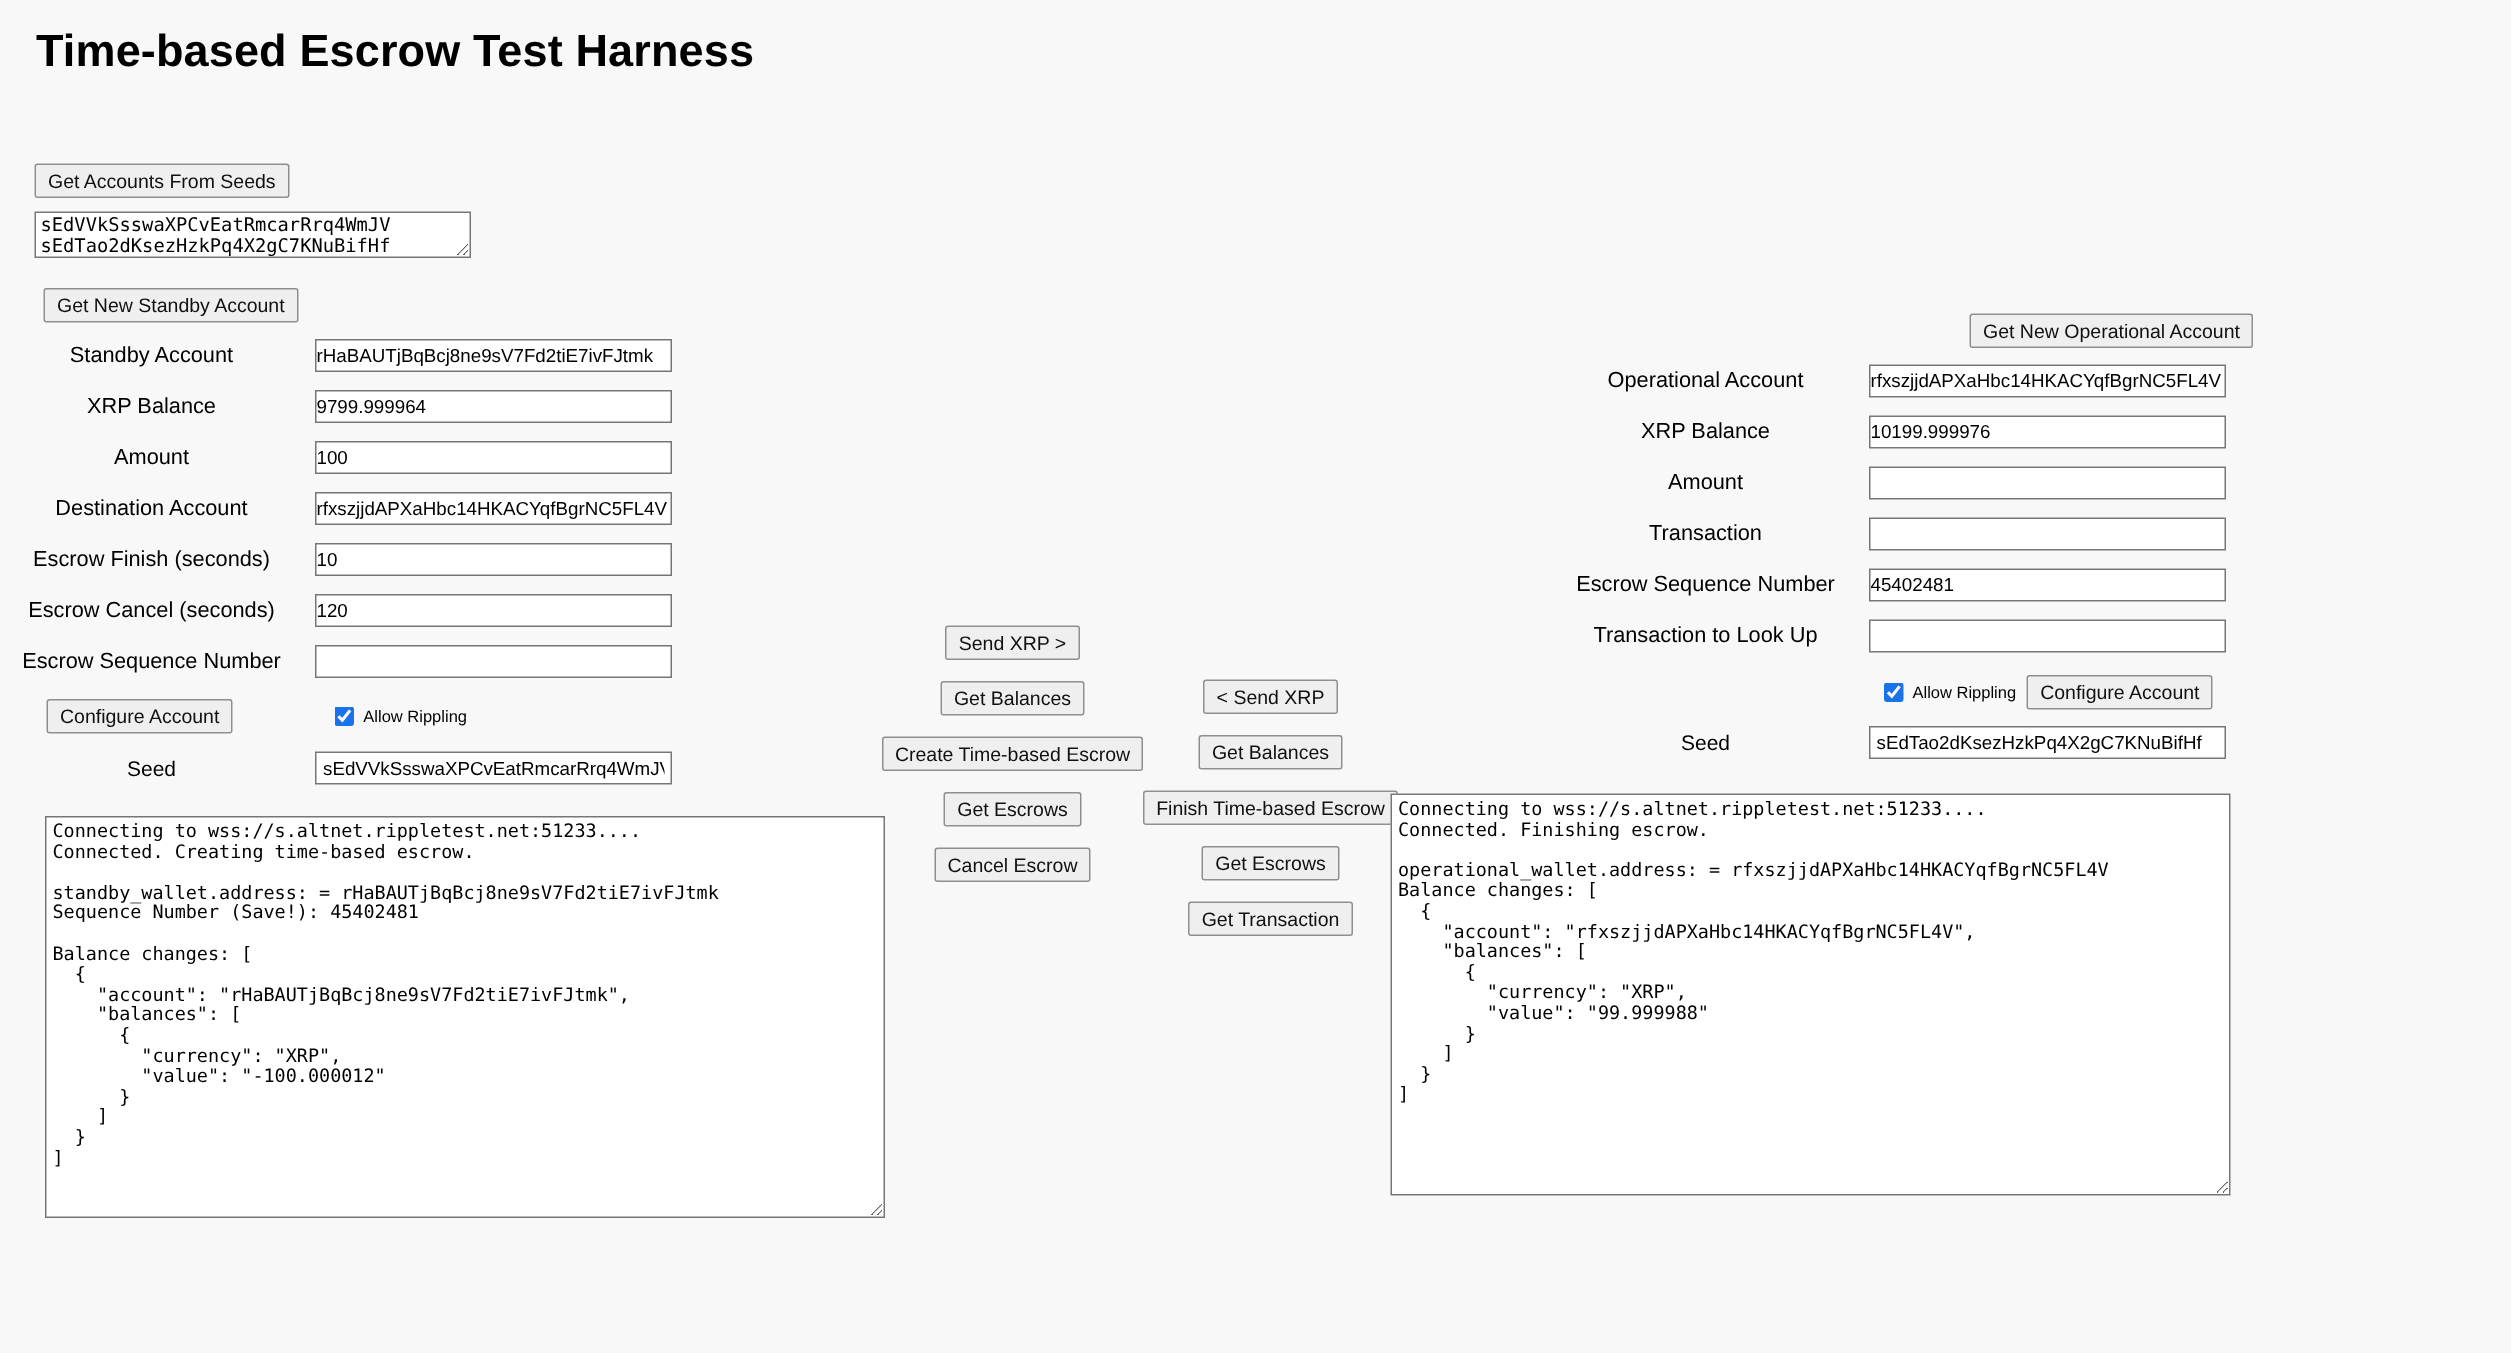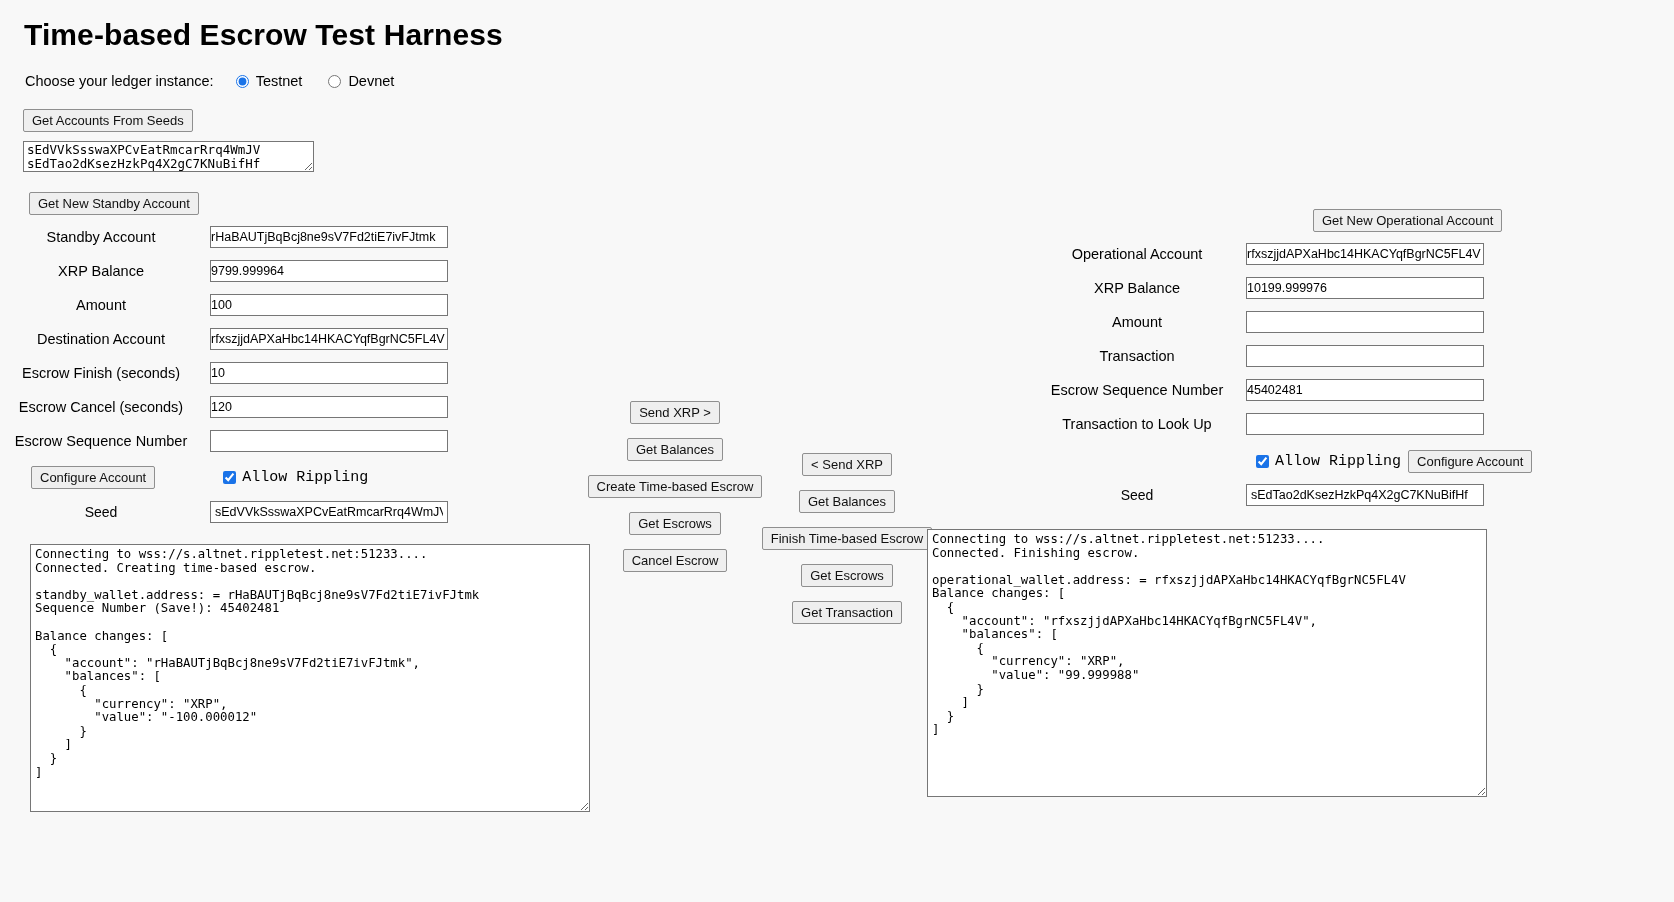--- a/index.html
+++ b/index.html
@@ -116,21 +116,21 @@
   }
   .config-right {
     position: absolute;
     left: 1256px; top: 450px;
     display: flex; align-items: center;
   }
   input[type="checkbox"] {
     width: 13px; height: 13px; margin: 0 6px 0 0;
     accent-color: #1a73e8;
   }
-  .chk-label { font-size: 15px; color: #000; white-space: nowrap; font-family: Liberation Mono, monospace; }
+  .chk-label { font-size: 11px; color: #000; white-space: nowrap; }
   .config-right .chk-label { margin-right: 7px; }
 
   .seed-left {
     position: absolute; left: 0; top: 501px;
     display: grid; grid-template-columns: 204px 238px;
     column-gap: 6px; align-items: center;
   }
   .seed-right {
     position: absolute; left: 1036px; top: 484px;
     display: grid; grid-template-columns: 204px 238px;
@@ -149,21 +149,21 @@
   }
 
   
   .center-col {
     position: absolute;
     display: flex;
     flex-direction: column;
     align-items: center;
     gap: 14px;
   }
-  .center-col.colA { left: 596px; top: 401px; width: 158px; }
+  .center-col.colA { left: 596px; top: 417px; width: 158px; }
   .center-col.colB { left: 768px; top: 417px; width: 158px; margin-top: 36px; }
 
   
   textarea.log {
     position: absolute;
     font-family: "DejaVu Sans Mono", monospace;
     font-size: 12.3px;
     line-height: 13.6px;
     padding: 3px 4px;
     border: 1px solid #767676;
@@ -176,31 +176,20 @@
   textarea.log.left-log { left: 30px; top: 544px; width: 560px; height: 268px; }
   textarea.log.right-log { left: 927px; top: 529px; width: 560px; height: 268px; }
 </style>
 </head>
 <body>
 
 <div class="page">
 
   <h1 class="title">Time-based Escrow Test Harness</h1>
 
-  <div class="ledger-row">
-    <span class="lbl">Choose your ledger instance:</span>
-    <span class="radio-group">
-      <input type="radio" name="ledger" checked="" style="">
-      <label>Testnet</label>
-    </span>
-    <span class="radio-group">
-      <input type="radio" name="ledger" style="">
-      <label>Devnet</label>
-    </span>
-  </div>
 
   <button class="btn-seeds">Get Accounts From Seeds</button>
 
   <textarea class="seeds" spellcheck="false" style="">sEdVVkSsswaXPCvEatRmcarRrq4WmJV
 sEdTao2dKsezHzkPq4X2gC7KNuBifHf</textarea>
 
   <button class="btn-new-standby">Get New Standby Account</button>
   <button class="btn-new-operational">Get New Operational Account</button>
 
   <div class="form left">

